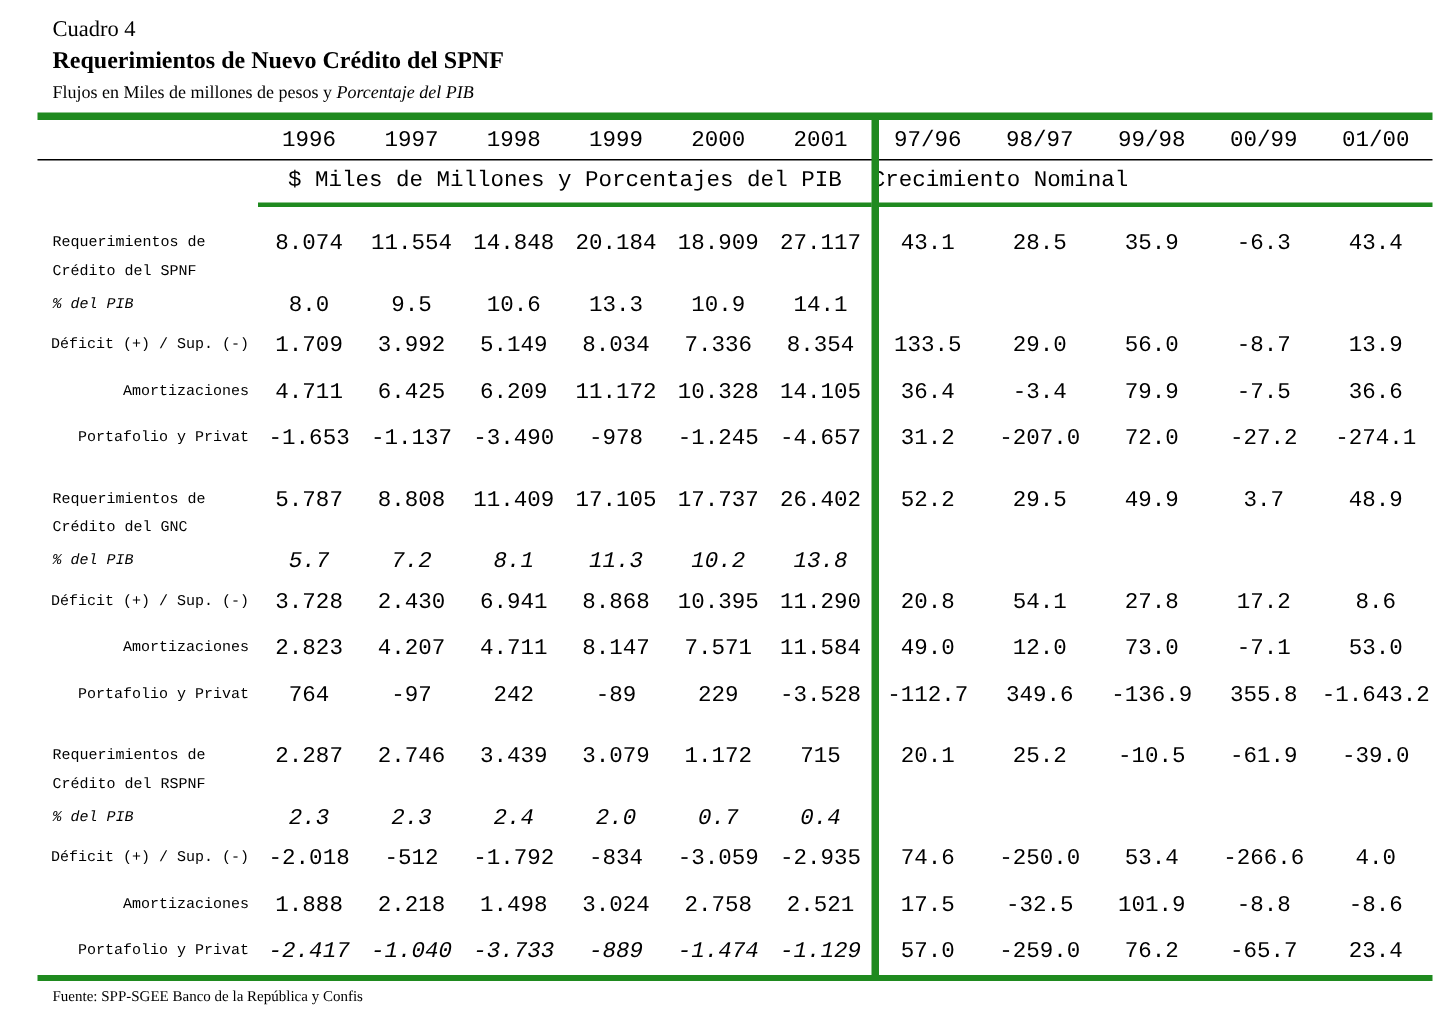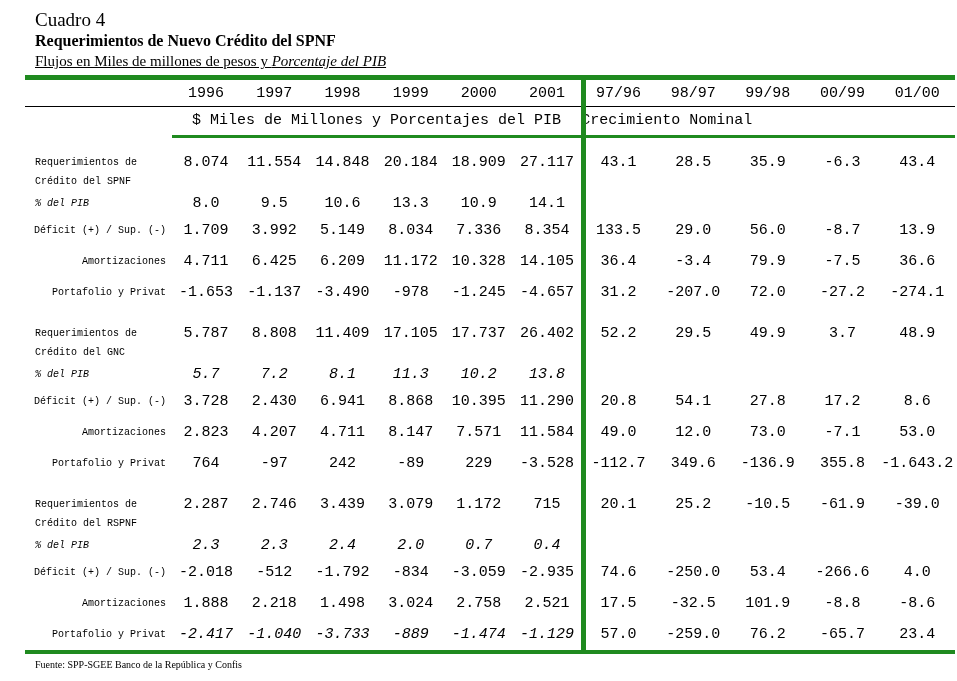--- a/index.html
+++ b/index.html
@@ -9,23 +9,23 @@
     color: #000000;
   }
   .sheet {
     position: relative;
     width: 957px; height: 681px;
     background: #ffffff;
     overflow: hidden;
   }
   
   .titles { padding: 10px 0 0 35px; }
-  .title-small  { font-size: 19px; line-height: 20px; }
+  .title-small  { font-size: 15px; line-height: 20px; }
   .title-bold   { font-size: 16px; font-weight: bold; line-height: 21px; }
-  .title-sub    { font-size: 15px; line-height: 21px; text-decoration: underline; }
+  .title-sub    { font-size: 12px; line-height: 21px; }
   .title-sub .it { font-style: italic; }
 
   
   .table-wrap {
     position: relative;
     margin: 3px 0 0 25px;
     width: 930px;
     border-top: 5px solid var(--green);
     border-bottom: 4px solid var(--green);
     padding-bottom: 6px;

